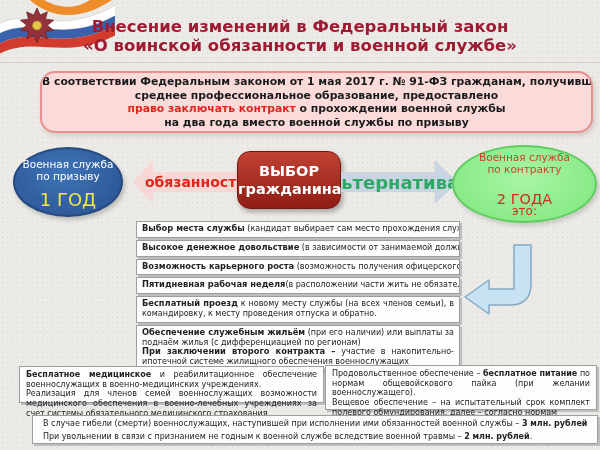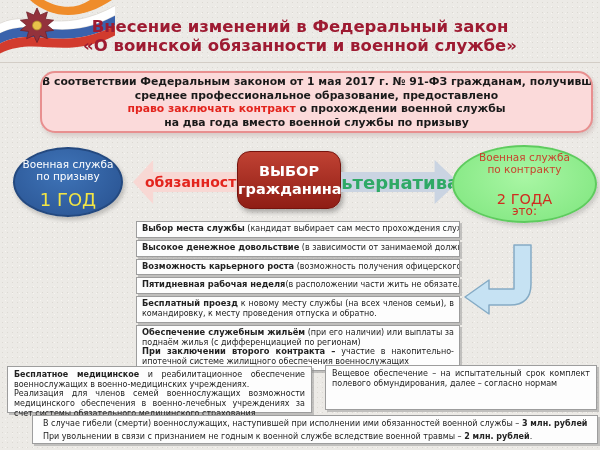--- a/index.html
+++ b/index.html
@@ -66,21 +66,21 @@
     display:flex;flex-direction:column;gap:2px;}
   .benefit{background:#fdfdfd;border:1px solid #9d9d9d;
     box-shadow:2px 2px 0 rgba(140,140,140,.45);
     padding:2px 5px 3px;font-size:8px;line-height:9.8px;color:#222;}
   .benefit b{font-size:8.3px;}
   .nowrap{white-space:nowrap;overflow:hidden;}
   .just{text-align:justify;}
   .panel{position:absolute;background:#fdfdfd;border:1px solid #9d9d9d;
     box-shadow:2px 2px 0 rgba(140,140,140,.45);box-sizing:border-box;
     font-size:8px;line-height:9.7px;color:#222;padding:3px 6px;}
-  .panel-med{left:7px;top:366px;width:305px;height:47px;text-align:justify;}
+  .panel-med{left:19px;top:366px;width:305px;height:37px;text-align:justify;}
   .panel-supply{left:325px;top:365px;width:272px;height:45px;text-align:justify;}
   .panel-comp{left:32px;top:415px;width:566px;height:29px;padding:3px 10px;}
   .panel-comp .line{white-space:nowrap;overflow:hidden;}
   .panel-comp .line + .line{margin-top:3px;}
   .bent-arrow{position:absolute;left:462px;top:244px;}
 </style>
 </head>
 <body>
 
 <div class="stage">
@@ -151,20 +151,21 @@
   <svg class="bent-arrow" width="75" height="80" viewBox="0 0 75 80">
     <path d="M52 1 L69 1 L69 40 Q69 61 48 61 L27 61 L27 70 L3 53 L27 36 L27 45 L52 45 Z" fill="var(--bent-arrow-fill)" stroke="var(--bent-arrow-stroke)" stroke-width="1.5" stroke-linejoin="round"></path>
   </svg>
 
   <div class="panel panel-med">
     <div><b>Бесплатное медицинское</b><span> и реабилитационное обеспечение военнослужащих в военно-медицинских учреждениях.</span></div>
     <div>Реализация для членов семей военнослужащих возможности медицинского обеспечения в военно-лечебных учреждениях за счет системы обязательного медицинского страхования</div>
   </div>
 
   <div class="panel panel-supply">
+    <div><span>Продовольственное обеспечение – </span><b>бесплатное питание</b><span> по нормам общевойскового пайка (при желании военнослужащего).</span></div>
     <div> Вещевое обеспечение – на испытательный срок комплект полевого обмундирования, далее – согласно нормам</div>
   </div>
 
   <div class="panel panel-comp">
     <div class="line"><span>В случае гибели (смерти) военнослужащих, наступившей при исполнении ими обязанностей военной службы  – </span><b>3 млн. рублей</b></div>
     <div class="line"><span>При увольнении в связи с признанием не годным к военной службе вследствие военной травмы – </span><b>2 млн. рублей</b><span>.</span></div>
   </div>
 
 </div>
 

